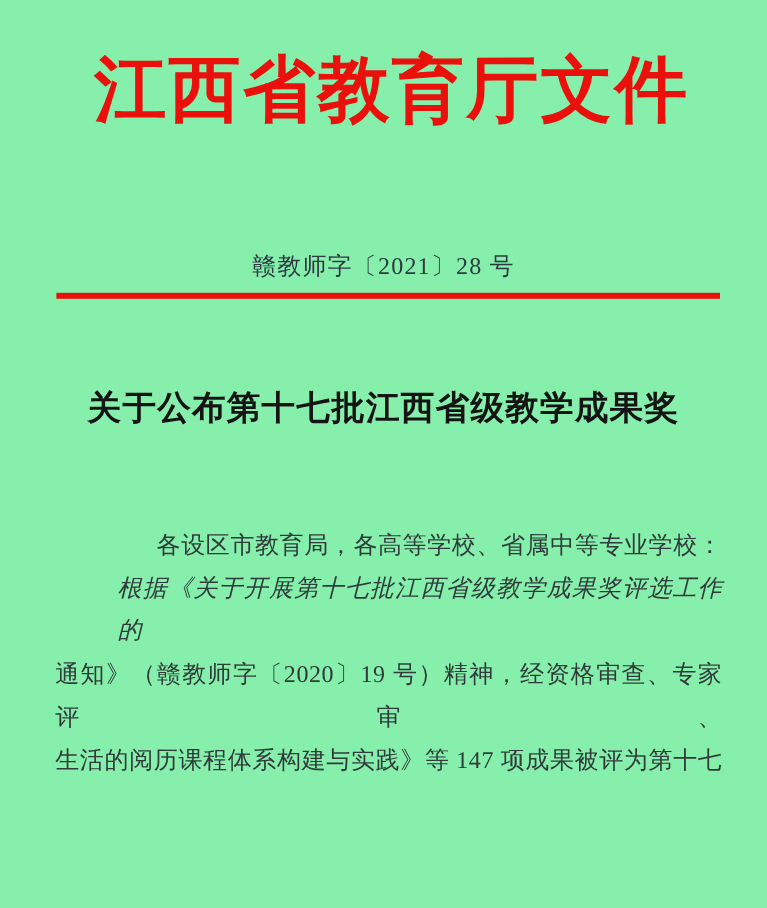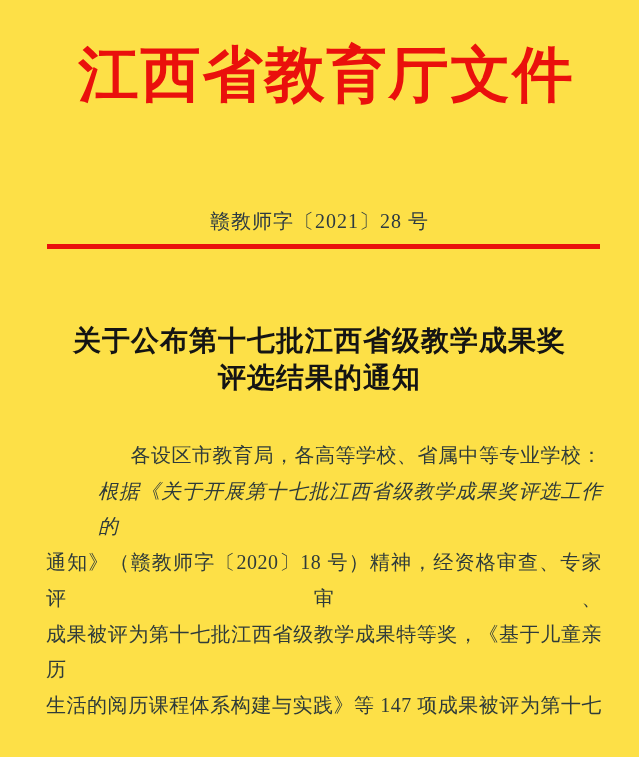--- a/index.html
+++ b/index.html
@@ -1,20 +1,20 @@
 <!DOCTYPE html>
 <html><head>
 <meta charset="utf-8">
 <style>
   html, body { margin: 0; padding: 0; background: #ffffff; }
   .page {
     position: relative;
     width: 639px;
     height: 757px;
-    background: #fde047;
+    background: #86efac;
     overflow: hidden;
     font-family: "Liberation Serif", "DejaVu Serif", serif;
   }
   .header-title {
     position: absolute;
     top: 36px;
     left: 0;
     width: 100%;
     box-sizing: border-box;
     padding-left: 14px;
@@ -87,25 +87,23 @@
 <div class="page">
 
   <div class="header-title">江西省教育厅文件</div>
 
   <div class="doc-number">赣教师字〔2021〕28 号</div>
 
   <div class="red-divider"></div>
 
   <div class="doc-title">
     <div>关于公布第十七批江西省级教学成果奖</div>
-    <div>评选结果的通知</div>
   </div>
 
   <div class="body-block">
     <div class="salutation">各设区市教育局，各高等学校、省属中等专业学校：</div>
     <div class="body-line indent">根据《关于开展第十七批江西省级教学成果奖评选工作的</div>
-    <div class="body-line">通知》（赣教师字〔2020〕18 号）精神，经资格审查、专家评审、</div>
-    <div class="body-line">成果被评为第十七批江西省级教学成果特等奖，《基于儿童亲历</div>
+    <div class="body-line">通知》（赣教师字〔2020〕19 号）精神，经资格审查、专家评审、</div>
     <div class="body-line">生活的阅历课程体系构建与实践》等 147 项成果被评为第十七</div>
 
   </div>
 
 </div>
 
 </body></html>

